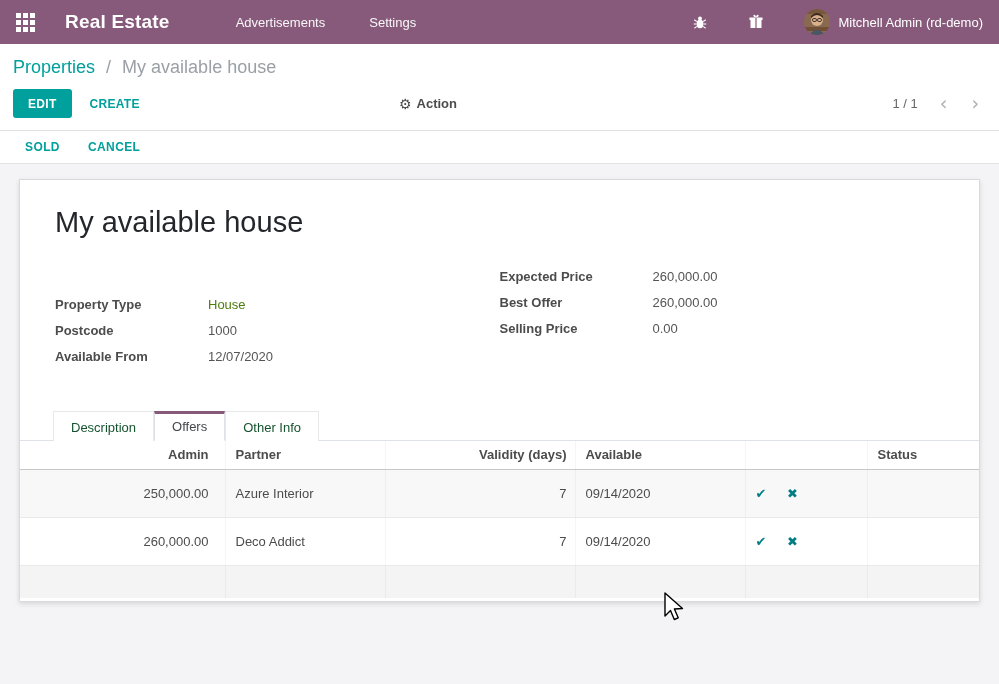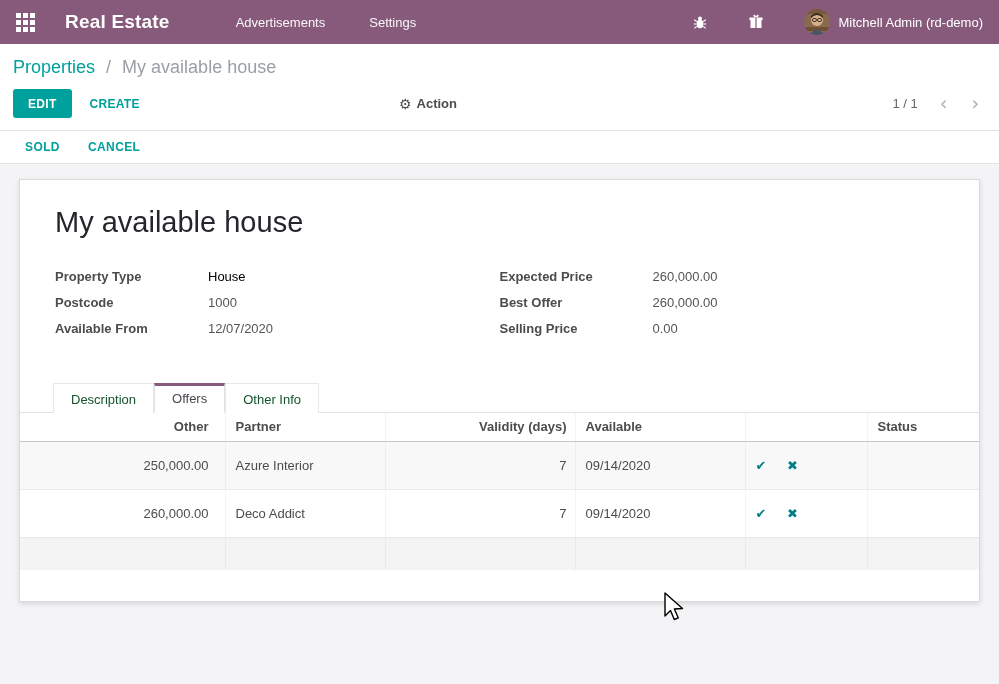--- a/index.html
+++ b/index.html
@@ -57,21 +57,21 @@
   .sheet {
     width:961px; margin:0 auto; background:#fff; border:1px solid #d8dadd;
     box-shadow:0 2px 5px rgba(0,0,0,0.12); min-height:423px; padding-top:26px;
   }
   .sheet-title { font-size:29px; color:#24262b; margin:0 35px; font-weight:normal; }
   .field-groups { display:flex; margin:30px 35px 0 35px; }
   .field-col { width:50%; }
   .field-row { display:flex; margin-bottom:11px; align-items:baseline; }
   .field-label { width:153px; font-weight:bold; color:#4c4c4c; flex:none; }
   .field-value { color:#555; }
-  .field-link { color:#000000; cursor:pointer; }
+  .field-link { color:#4d7c0f; cursor:pointer;margin-top:28px; }
   
   .notebook { margin-top:36px; }
   .tab-strip { display:flex; padding-left:33px; border-bottom:1px solid #dee2e6; }
   .tab {
     padding:7px 17px 6px 17px; font-size:13px; color:#14532d; cursor:pointer;
     border:1px solid transparent; border-bottom:none; margin-bottom:-1px; background:transparent;
     font-family:inherit;
   }
   .tab.inactive { border-color:#e6e8ea; background:#fff; }
   .tab.active {
@@ -231,21 +231,21 @@
     <div class="notebook">
       <div class="tab-strip">
         <button class="tab inactive">Description</button>
         <button class="tab active">Offers</button>
         <button class="tab inactive">Other Info</button>
       </div>
 
       <table class="offers">
         <thead>
           <tr>
-            <th class="col-price num">Other</th>
+            <th class="col-price num">Admin</th>
             <th class="col-partner">Partner</th>
             <th class="col-validity num2">Validity (days)</th>
             <th class="col-deadline">Available</th>
             <th class="col-actions"></th>
             <th>Status</th>
           </tr>
         </thead>
         <tbody>
           <tr class="stripe">
             <td class="num">250,000.00</td>

